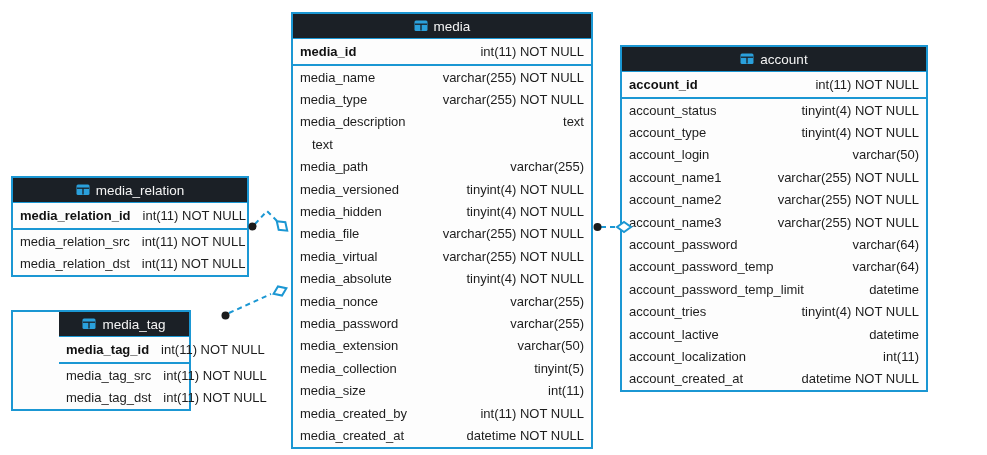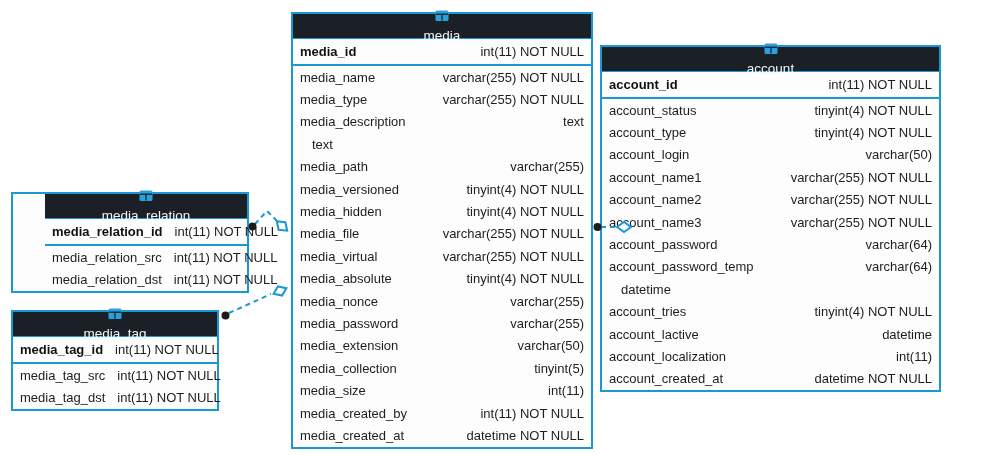--- a/index.html
+++ b/index.html
@@ -17,21 +17,20 @@
     background:#1b2026;
     color:#f4f4f4;
     height:24px;
     display:flex;
     align-items:center;
     justify-content:center;
     gap:6px;
     font-size:13.5px;
     border-bottom:1px solid #1b97d3;
     cursor:move;
-    flex-direction:column;
   }
   .tbl-icon{display:inline-flex;align-items:center;}
   .rows{display:block;}
   .row{
     display:flex;
     justify-content:space-between;
     align-items:center;
     height:22.4px;
     padding:0 7px;
     font-size:13px;
@@ -42,24 +41,24 @@
   }
   .row.pk{
     height:27px;
     border-bottom:2px solid #1b97d3;
   }
   .row.pk .fname{font-weight:bold;color:#111;}
   .fname{text-align:left;}
   .ftype{text-align:left;padding-left:12px;color:#1d1d1d;}
 
   
-  .pos-media_relation{left:11px;top:192px;width:238px;padding-left:32px;}
-  .pos-media_tag{left:11px;top:310px;width:208px;}
+  .pos-media_relation{left:11px;top:176px;width:238px;}
+  .pos-media_tag{left:11px;top:310px;width:180px;padding-left:46px;}
   .pos-media{left:291px;top:12px;width:302px;}
-  .pos-account{left:600px;top:45px;width:341px;}
+  .pos-account{left:620px;top:45px;width:308px;}
 
   #rel-lines{position:absolute;left:0;top:0;z-index:3;pointer-events:none;}
 </style>
 </head>
 <body>
 
 <div id="canvas">
 
   <svg id="rel-lines" width="987" height="455" viewBox="0 0 987 455">
 
@@ -298,20 +297,21 @@
           <span class="fname">account_password</span>
           <span class="ftype">varchar(64)</span>
         </div>
 
         <div class="row">
           <span class="fname">account_password_temp</span>
           <span class="ftype">varchar(64)</span>
         </div>
 
         <div class="row">
+          <span class="fname">account_password_temp_limit</span>
           <span class="ftype">datetime</span>
         </div>
 
 
         <div class="row">
           <span class="fname">account_tries</span>
           <span class="ftype">tinyint(4) NOT NULL</span>
         </div>
 
         <div class="row">

